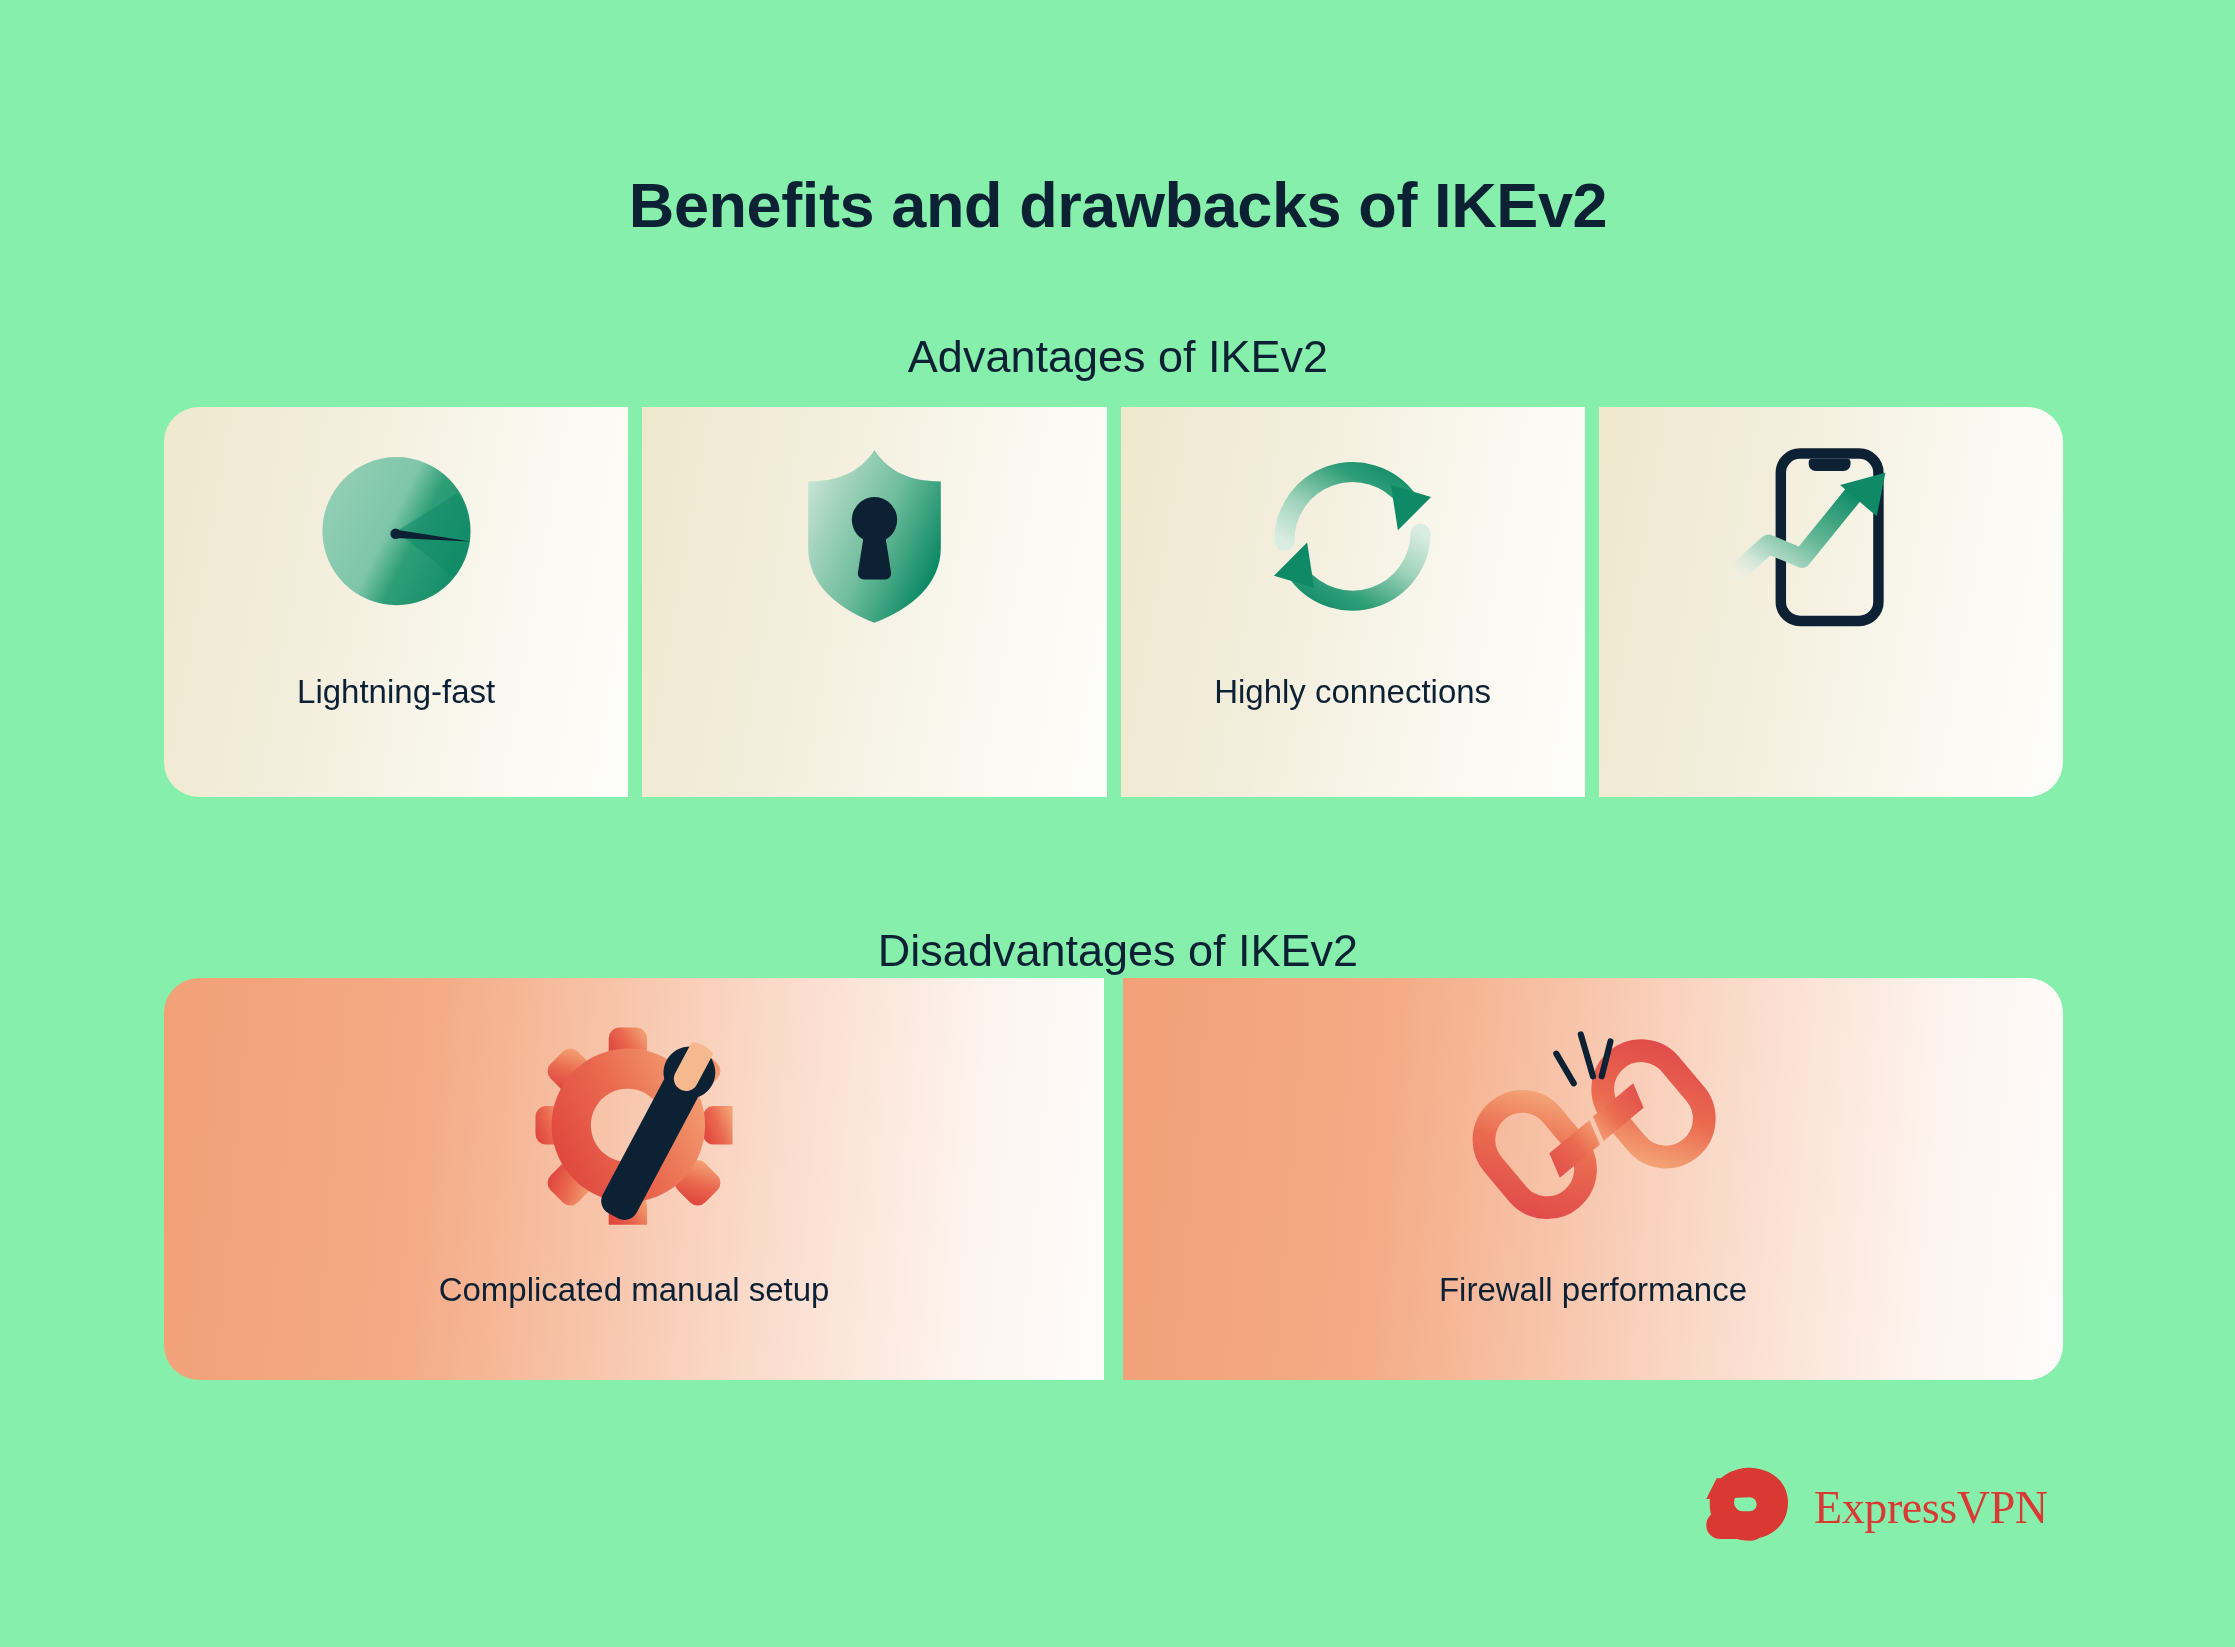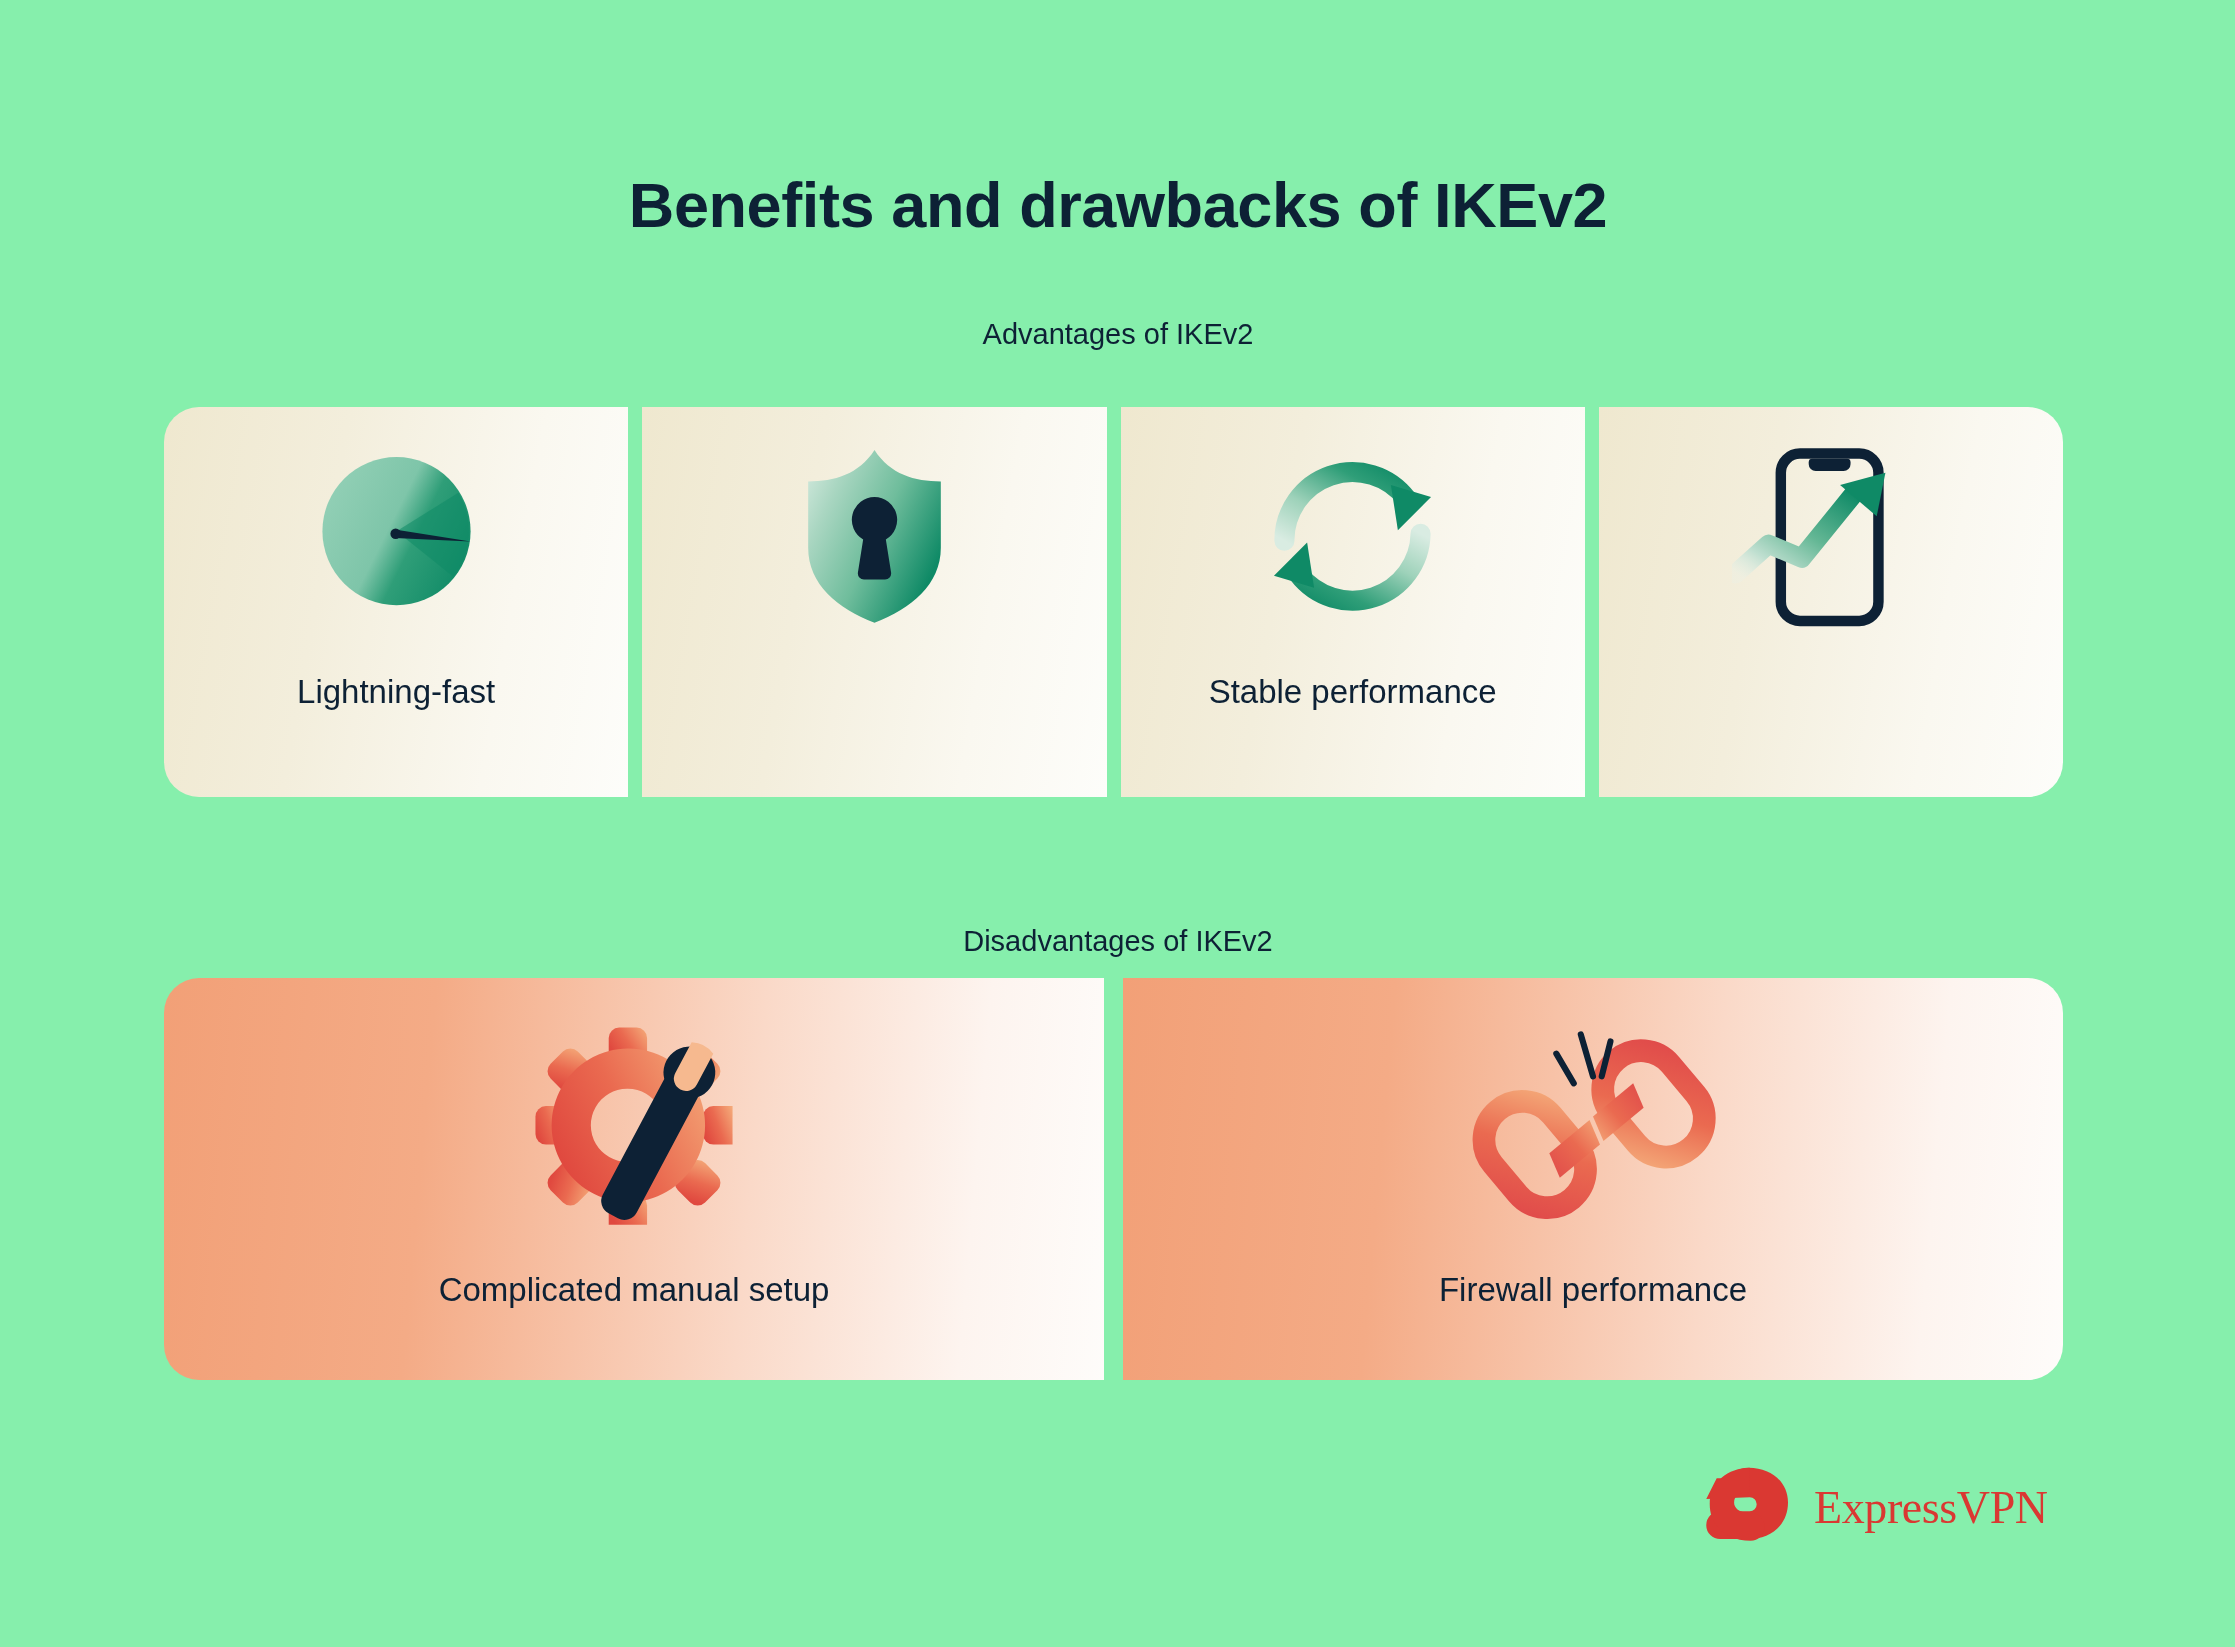--- a/index.html
+++ b/index.html
@@ -34,21 +34,21 @@
     font-weight: bold;
     letter-spacing: -0.4px;
     color: #0d2135;
     line-height: 1.1;
   }
   .section-title {
     position: absolute;
     left: 0;
     width: 2236px;
     text-align: center;
-    font-size: 29px;
+    font-size: 45px;
     font-weight: normal;
     color: #0d2135;
     line-height: 1.1;
   }
   .section-title.adv { top: 295px; }
   .section-title.dis { top: 918px; margin-top: 8px; }
 
   
   .adv-row {
     position: absolute;
@@ -238,21 +238,21 @@
             </linearGradient>
           </defs>
 
           <path d="M28 112 A78 78 0 0 1 168 64" fill="none" stroke="url(#arcTop)" stroke-width="23" stroke-linecap="round"></path>
           <path d="M196 62 L150 48 L158 100 Z" fill="#0f8a66"></path>
 
           <path d="M184 104 A78 78 0 0 1 44 150" fill="none" stroke="url(#arcBot)" stroke-width="23" stroke-linecap="round"></path>
           <path d="M16 152 L62 166 L54 114 Z" fill="#0f8a66"></path>
         </svg>
       </div>
-      <div class="adv-label">Stable performance</div>
+      <div class="adv-label">Highly connections</div>
     </div>
 
     <div class="adv-card">
       <div class="adv-icon">
         <svg width="197" height="185" viewBox="0 0 226 212" aria-hidden="true">
           <defs>
             <linearGradient id="trendGrad" x1="0" y1="1" x2="1" y2="0">
               <stop offset="0%" stop-color="#e7f2ec" stop-opacity="0.25"></stop>
               <stop offset="22%" stop-color="#bfdfd0"></stop>
               <stop offset="55%" stop-color="#64b795"></stop>

